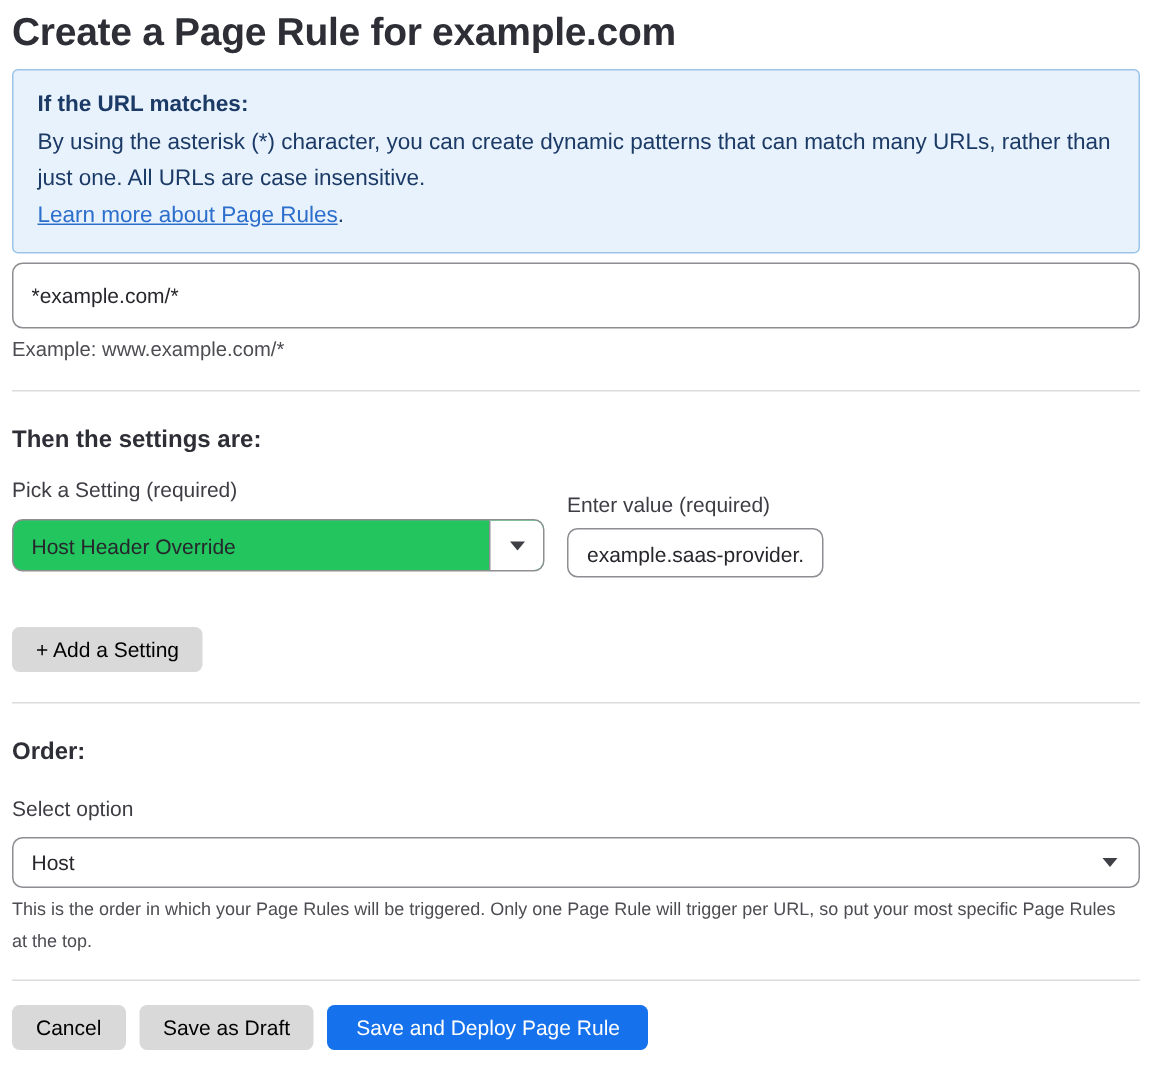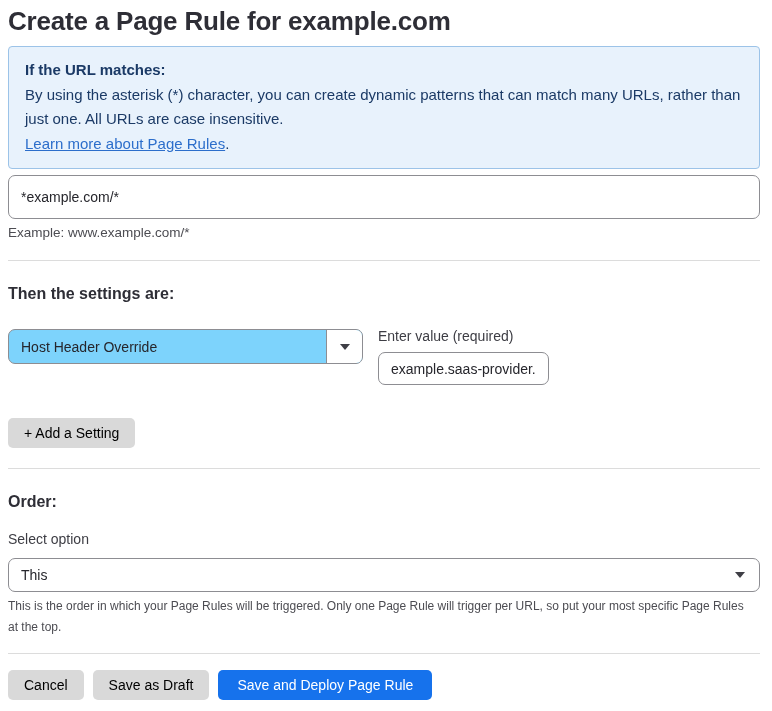--- a/index.html
+++ b/index.html
@@ -88,21 +88,21 @@
     align-items: flex-start;
   }
   .settings-col-left { width: 355px; }
   .settings-col-right { width: 171px; margin-top: 10px; }
 
   .select-box {
     margin-top: 11px;
     height: 35px;
     border: 1px solid #8d8d92;
     border-radius: 7px;
-    background: #7dd3fc;
+    background: #22c55e;
     display: flex;
     align-items: center;
     cursor: pointer;
     overflow: hidden;
   }
   .select-box .select-value {
     flex: 1;
     padding: 0 12px;
     font-size: 14px;
     color: #26262c;
@@ -192,20 +192,21 @@
 
   <input type="text" class="text-input url-input" value="*example.com/*" style="">
   <div class="helper-text">Example: www.example.com/*</div>
 
   <hr class="divider">
 
   <h2 class="section-heading">Then the settings are:</h2>
 
   <div class="settings-row">
     <div class="settings-col-left">
+      <div class="field-label">Pick a Setting (required)</div>
       <div class="select-box">
         <span class="select-value">Host Header Override</span>
         <span class="select-arrow-section">
           <span class="caret"></span>
         </span>
       </div>
     </div>
     <div class="settings-col-right">
       <div class="field-label">Enter value (required)</div>
       <input type="text" class="text-input value-input" value="example.saas-provider.com" style="">
@@ -213,21 +214,21 @@
   </div>
 
   <button class="btn btn-gray add-setting-btn">+ Add a Setting</button>
 
   <hr class="divider">
 
   <h2 class="section-heading order-heading">Order:</h2>
 
   <div class="field-label order-label">Select option</div>
   <div class="order-select">
-    <span class="select-value">This</span>
+    <span class="select-value">Host</span>
     <span class="caret"></span>
   </div>
   <div class="order-description">This is the order in which your Page Rules will be triggered. Only one Page Rule will trigger per URL, so put your most specific Page Rules at the top.</div>
 
   <hr class="divider actions-divider">
 
   <div class="actions-row">
     <button class="btn btn-gray">Cancel</button>
     <button class="btn btn-gray">Save as Draft</button>
     <button class="btn btn-blue">Save and Deploy Page Rule</button>

